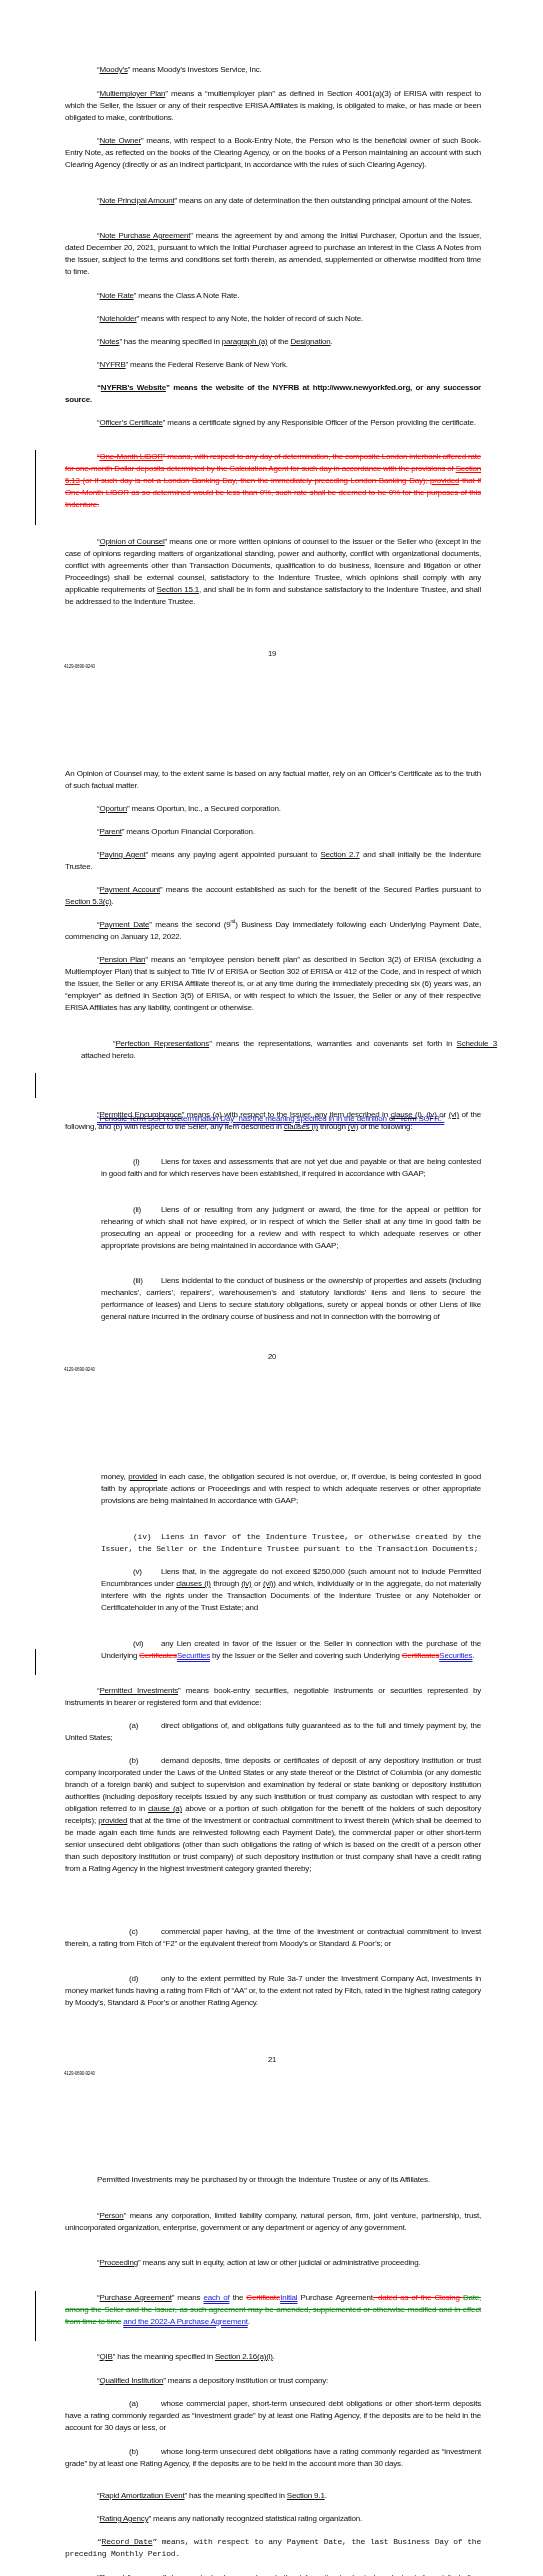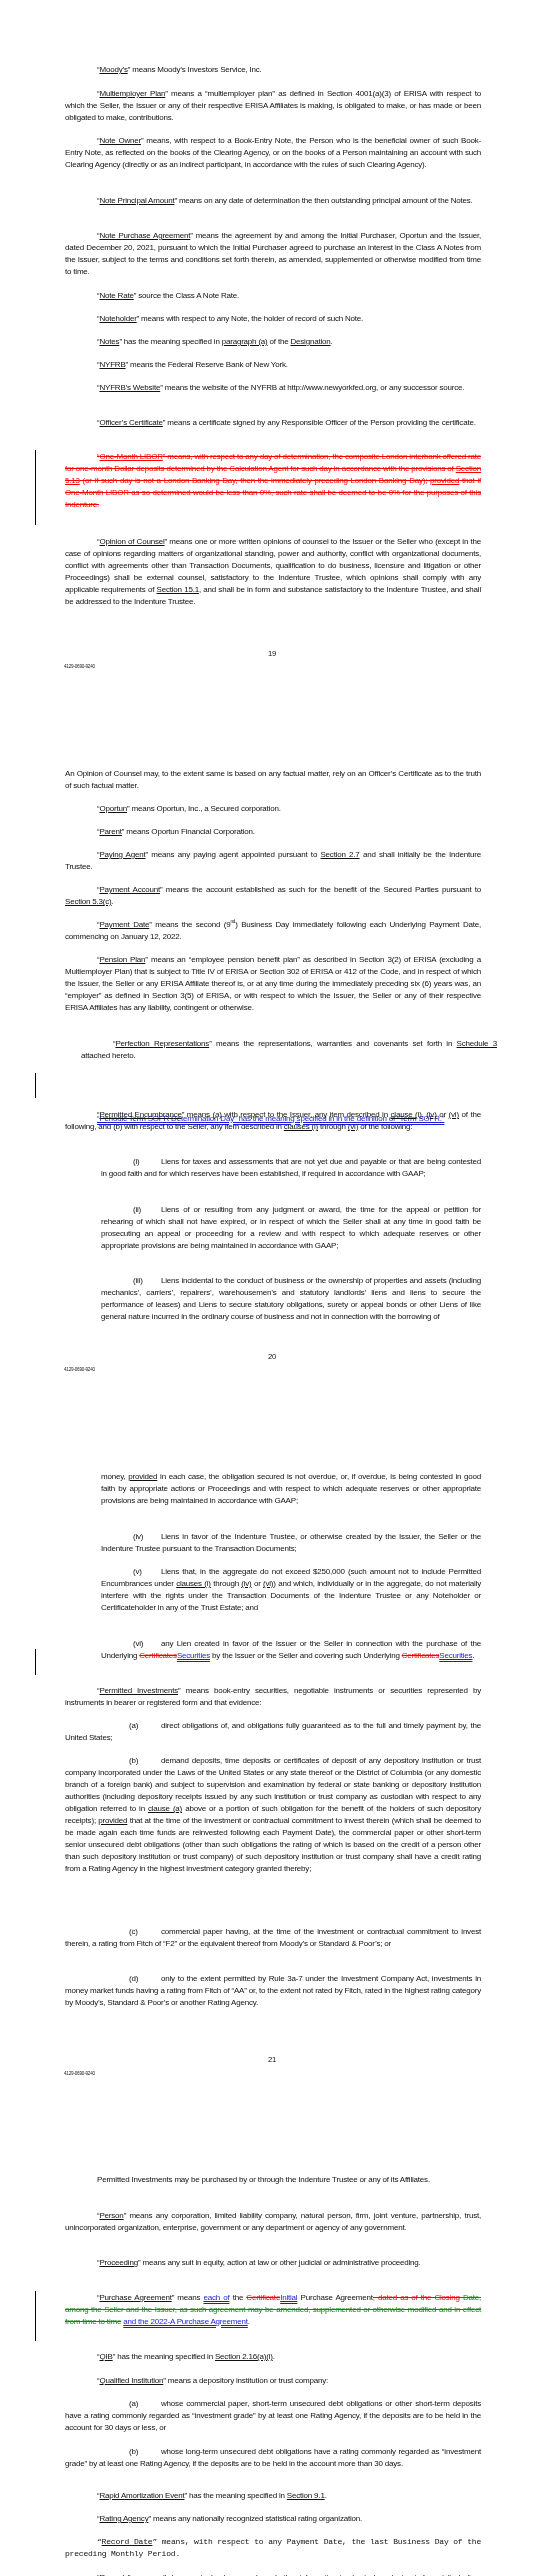--- a/index.html
+++ b/index.html
@@ -23,25 +23,25 @@
 </style>
 </head>
 <body>
 
 <div class="page" style="top:0;">
   <p class="para indent" style="top:64px;"><span>“</span><span class="u">Moody’s</span><span>” means Moody’s Investors Service, Inc.</span></p>
   <p class="para indent" style="top:88px;"><span>“</span><span class="u">Multiemployer Plan</span><span>” means a “multiemployer plan” as defined in Section 4001(a)(3) of ERISA with respect to which the Seller, the Issuer or any of their respective ERISA Affiliates is making, is obligated to make, or has made or been obligated to make, contributions.</span></p>
   <p class="para indent" style="top:135px;"><span>“</span><span class="u">Note Owner</span><span>” means, with respect to a Book-Entry Note, the Person who is the beneficial owner of such Book-Entry Note, as reflected on the books of the Clearing Agency, or on the books of a Person maintaining an account with such Clearing Agency (directly or as an indirect participant, in accordance with the rules of such Clearing Agency).</span></p>
   <p class="para indent" style="top:195px;"><span>“</span><span class="u">Note Principal Amount</span><span>” means on any date of determination the then outstanding principal amount of the Notes.</span></p>
   <p class="para indent" style="top:230px;"><span>“</span><span class="u">Note Purchase Agreement</span><span>” means the agreement by and among the Initial Purchaser, Oportun and the Issuer, dated December 20, 2021, pursuant to which the Initial Purchaser agreed to purchase an interest in the Class A Notes from the Issuer, subject to the terms and conditions set forth therein, as amended, supplemented or otherwise modified from time to time.</span></p>
-  <p class="para indent" style="top:290px;"><span>“</span><span class="u">Note Rate</span><span>” source the Class A Note Rate.</span></p>
+  <p class="para indent" style="top:290px;"><span>“</span><span class="u">Note Rate</span><span>” means the Class A Note Rate.</span></p>
   <p class="para indent" style="top:313px;"><span>“</span><span class="u">Noteholder</span><span>” means with respect to any Note, the holder of record of such Note.</span></p>
   <p class="para indent" style="top:336px;"><span>“</span><span class="u">Notes</span><span>” has the meaning specified in </span><span class="u">paragraph (a)</span><span> of the </span><span class="u">Designation</span><span>.</span></p>
   <p class="para indent" style="top:359px;"><span>“</span><span class="u">NYFRB</span><span>” means the Federal Reserve Bank of New York.</span></p>
-  <p class="para indent" style="top:382px;"><span>“</span><span class="u">NYFRB’s Website</span><span>” means the website of the NYFRB at http://www.newyorkfed.org, or any successor source.</span></p>
+  <p class="para indent" style="top:382px;font-weight:bold;"><span>“</span><span class="u">NYFRB’s Website</span><span>” means the website of the NYFRB at http://www.newyorkfed.org, or any successor source.</span></p>
   <p class="para indent" style="top:417px;"><span>“</span><span class="u">Officer’s Certificate</span><span>” means a certificate signed by any Responsible Officer of the Person providing the certificate.</span></p>
   <div class="changebar" style="top:450px;height:75px;"></div>
   <p class="para indent" style="top:451px;"><span class="del">“</span><span class="del-u">One-Month LIBOR</span><span class="del">” means, with respect to any day of determination, the composite London interbank offered rate for one-month Dollar deposits determined by the Calculation Agent for such day in accordance with the provisions of </span><span class="del-u">Section 5.13</span><span class="del"> (or if such day is not a London Banking Day, then the immediately preceding London Banking Day); </span><span class="del-u">provided</span><span class="del"> that if One-Month LIBOR as so determined would be less than 0%, such rate shall be deemed to be 0% for the purposes of this Indenture.</span></p>
   <p class="para indent" style="top:536px;"><span>“</span><span class="u">Opinion of Counsel</span><span>” means one or more written opinions of counsel to the Issuer or the Seller who (except in the case of opinions regarding matters of organizational standing, power and authority, conflict with organizational documents, conflict with agreements other than Transaction Documents, qualification to do business, licensure and litigation or other Proceedings) shall be external counsel, satisfactory to the Indenture Trustee, which opinions shall comply with any applicable requirements of </span><span class="u">Section 15.1</span><span>, and shall be in form and substance satisfactory to the Indenture Trustee, and shall be addressed to the Indenture Trustee.</span></p>
   <div class="pagenum" style="top:649px;">19</div>
   <div class="docid" style="top:664px;">4129-0690-9240</div>
 </div>
 
 <div class="page" style="top:0;">
   <p class="para" style="top:768px;"><span>An Opinion of Counsel may, to the extent same is based on any factual matter, rely on an Officer’s Certificate as to the truth of such factual matter.</span></p>
@@ -57,21 +57,21 @@
   <p class="para indent" style="top:1109px;"><span>“</span><span class="u">Permitted Encumbrance</span><span>” means (a) with respect to the Issuer, any item described in </span><span class="u">clause (i)</span><span>, </span><span class="u">(iv)</span><span> or </span><span class="u">(vi)</span><span> of the following, and (b) with respect to the Seller, any item described in </span><span class="u">clauses (i)</span><span> through </span><span class="u">(vi)</span><span> of the following:</span></p>
   <p class="para sub" style="top: 1156px; text-indent: 0px;"><span class="label" style="margin-left: 32px; width: 28px;">(i)</span><span>Liens for taxes and assessments that are not yet due and payable or that are being contested in good faith and for which reserves have been established, if required in accordance with GAAP;</span></p>
   <p class="para sub" style="top: 1204px; text-indent: 0px;"><span class="label" style="margin-left: 32px; width: 28px;">(ii)</span><span>Liens of or resulting from any judgment or award, the time for the appeal or petition for rehearing of which shall not have expired, or in respect of which the Seller shall at any time in good faith be prosecuting an appeal or proceeding for a review and with respect to which adequate reserves or other appropriate provisions are being maintained in accordance with GAAP;</span></p>
   <p class="para sub" style="top: 1275px; text-indent: 0px;"><span class="label" style="margin-left: 32px; width: 28px;">(iii)</span><span>Liens incidental to the conduct of business or the ownership of properties and assets (including mechanics’, carriers’, repairers’, warehousemen’s and statutory landlords’ liens and liens to secure the performance of leases) and Liens to secure statutory obligations, surety or appeal bonds or other Liens of like general nature incurred in the ordinary course of business and not in connection with the borrowing of</span></p>
   <div class="pagenum" style="top:1352px;">20</div>
   <div class="docid" style="top:1367px;">4129-0690-9240</div>
 </div>
 
 <div class="page" style="top:0;">
   <p class="para sub" style="top:1471px;"><span>money, </span><span class="u">provided</span><span> in each case, the obligation secured is not overdue, or, if overdue, is being contested in good faith by appropriate actions or Proceedings and with respect to which adequate reserves or other appropriate provisions are being maintained in accordance with GAAP;</span></p>
-  <p class="para sub" style="top: 1531px; text-indent: 0px;"><span class="label" style="margin-left: 32px; width: 28px;">(iv)</span><span>Liens in favor of the Indenture Trustee, or otherwise created by the Issuer, the Seller or the Indenture Trustee pursuant to the Transaction Documents;</span></p>
+  <p class="para sub" style="top: 1531px; text-indent: 0px; font-family: Liberation Mono, monospace;"><span class="label" style="margin-left: 32px; width: 28px;">(iv)</span><span>Liens in favor of the Indenture Trustee, or otherwise created by the Issuer, the Seller or the Indenture Trustee pursuant to the Transaction Documents;</span></p>
   <p class="para sub" style="top: 1566px; text-indent: 0px;"><span class="label" style="margin-left: 32px; width: 28px;">(v)</span><span>Liens that, in the aggregate do not exceed $250,000 (such amount not to include Permitted Encumbrances under </span><span class="u">clauses (i)</span><span> through </span><span class="u">(iv)</span><span> or </span><span class="u">(vi)</span><span>) and which, individually or in the aggregate, do not materially interfere with the rights under the Transaction Documents of the Indenture Trustee or any Noteholder or Certificateholder in any of the Trust Estate; and</span></p>
   <div class="changebar" style="top:1649px;height:26px;"></div>
   <p class="para sub" style="top: 1638px; text-indent: 0px;"><span class="label" style="margin-left: 32px; width: 28px;">(vi)</span><span>any Lien created in favor of the Issuer or the Seller in connection with the purchase of the Underlying </span><span class="del">Certificates</span><span class="ins">Securities</span><span> by the Issuer or the Seller and covering such Underlying </span><span class="del">Certificates</span><span class="ins">Securities</span><span>.</span></p>
   <p class="para indent" style="top:1685px;"><span>“</span><span class="u">Permitted Investments</span><span>” means book-entry securities, negotiable instruments or securities represented by instruments in bearer or registered form and that evidence:</span></p>
   <p class="para" style="top: 1720px; text-indent: 0px;"><span class="label" style="margin-left: 64px; width: 32px;">(a)</span><span>direct obligations of, and obligations fully guaranteed as to the full and timely payment by, the United States;</span></p>
   <p class="para" style="top: 1755px; text-indent: 0px;"><span class="label" style="margin-left: 64px; width: 32px;">(b)</span><span>demand deposits, time deposits or certificates of deposit of any depository institution or trust company incorporated under the Laws of the United States or any state thereof or the District of Columbia (or any domestic branch of a foreign bank) and subject to supervision and examination by federal or state banking or depository institution authorities (including depository receipts issued by any such institution or trust company as custodian with respect to any obligation referred to in </span><span class="u">clause (a)</span><span> above or a portion of such obligation for the benefit of the holders of such depository receipts); </span><span class="u">provided</span><span> that at the time of the investment or contractual commitment to invest therein (which shall be deemed to be made again each time funds are reinvested following each Payment Date), the commercial paper or other short-term senior unsecured debt obligations (other than such obligations the rating of which is based on the credit of a person other than such depository institution or trust company) of such depository institution or trust company shall have a credit rating from a Rating Agency in the highest investment category granted thereby;</span></p>
   <p class="para" style="top: 1926px; text-indent: 0px;"><span class="label" style="margin-left: 64px; width: 32px;">(c)</span><span>commercial paper having, at the time of the investment or contractual commitment to invest therein, a rating from Fitch of “F2” or the equivalent thereof from Moody’s or Standard &amp; Poor’s; or</span></p>
   <p class="para" style="top: 1973px; text-indent: 0px;"><span class="label" style="margin-left: 64px; width: 32px;">(d)</span><span>only to the extent permitted by Rule 3a-7 under the Investment Company Act, investments in money market funds having a rating from Fitch of “AA” or, to the extent not rated by Fitch, rated in the highest rating category by Moody’s, Standard &amp; Poor’s or another Rating Agency.</span></p>
   <div class="pagenum" style="top:2055px;">21</div>
   <div class="docid" style="top:2071px;">4129-0690-9240</div>

